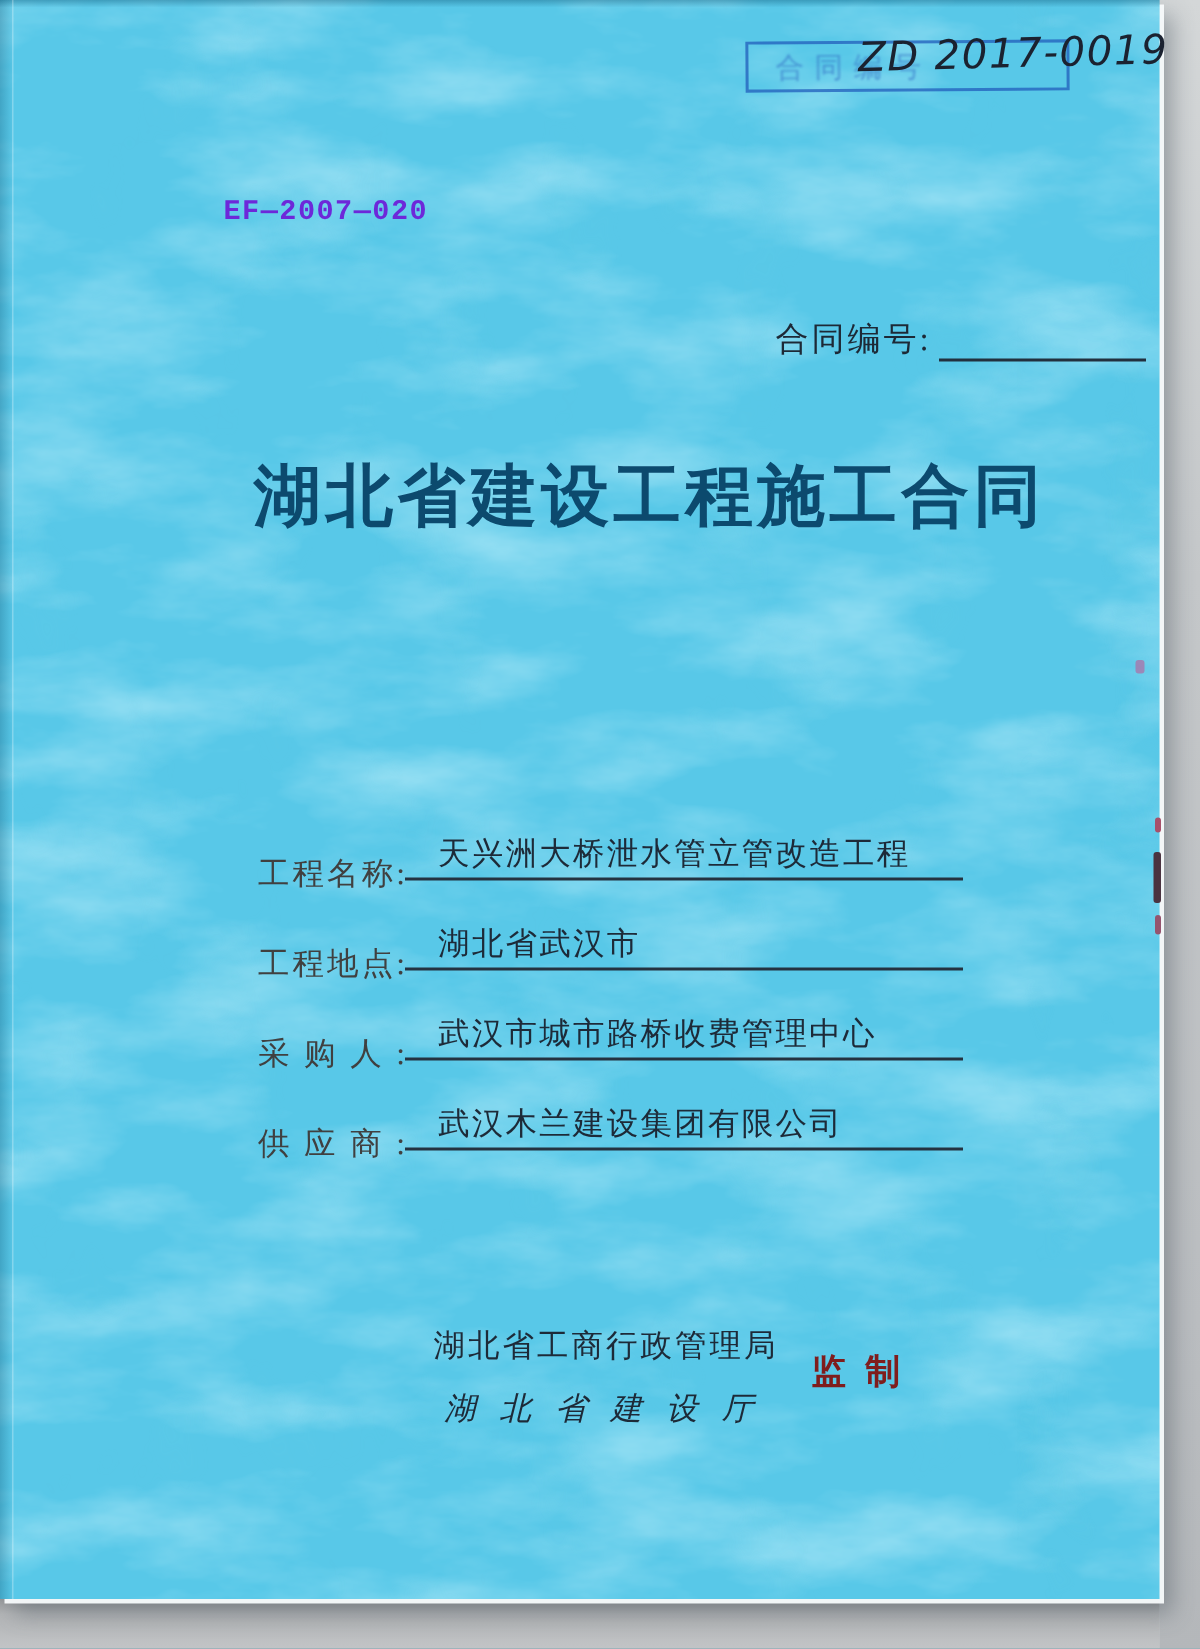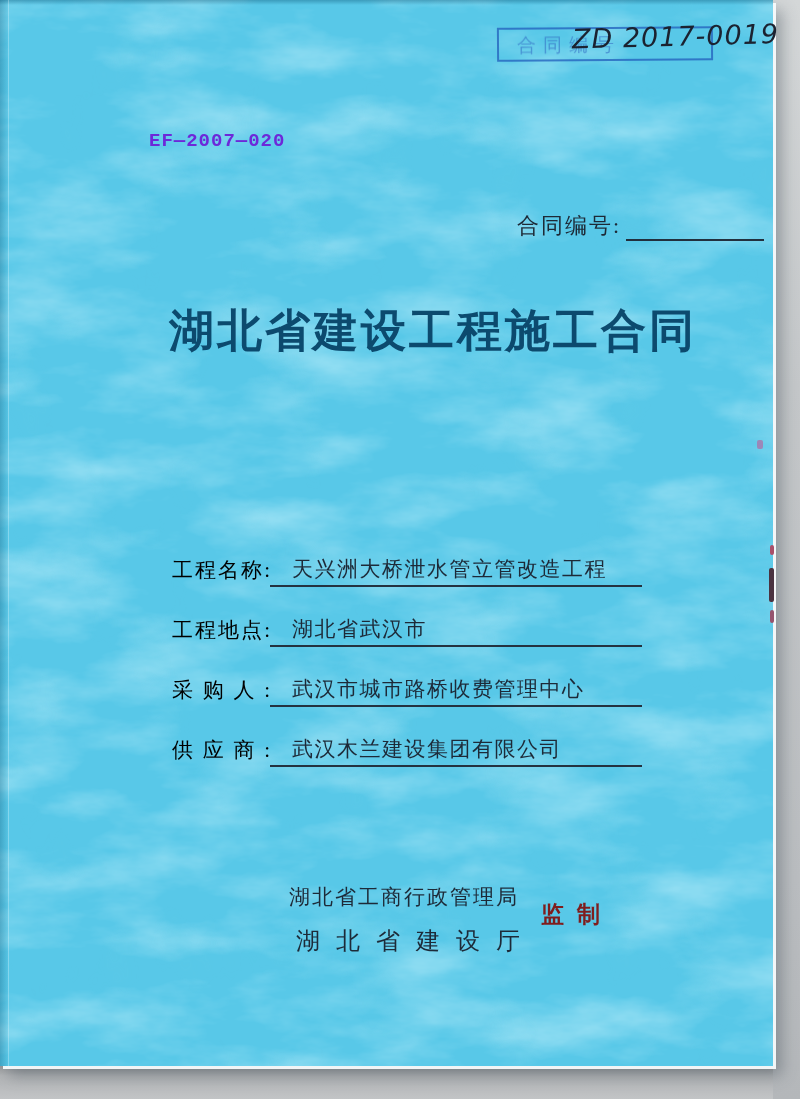--- a/index.html
+++ b/index.html
@@ -40,28 +40,28 @@
   .contract-no-row .lbl{letter-spacing:2px;}
   .blank-line{display:inline-block;width:138px;height:26px;margin-left:5px;
     border-bottom:2px solid #22303e;}
 
   .title{position:absolute;left:169px;top:301px;width:484px;margin:0;
     font-size:45px;font-weight:600;color:#0c4a6e;letter-spacing:3px;
     white-space:nowrap;text-align:center;}
 
   .fields{position:absolute;left:172px;top:548px;width:470px;}
   .field-row{position:relative;height:60px;}
-  .field-label{position:absolute;left:0;top:8px;width:98px;font-size:21px;color:#000000;
+  .field-label{position:absolute;left:0;top:20px;width:98px;font-size:21px;color:#404040;
     text-align:justify;text-align-last:justify;}
   .field-line{position:absolute;left:98px;right:0;top:37px;border-bottom:2px solid #243240;}
   .field-value{position:absolute;left:120px;top:7px;font-size:21px;color:#1d2a38;
     letter-spacing:1.5px;white-space:nowrap;}
 
   .issuer1{position:absolute;left:289px;top:883px;font-size:21px;letter-spacing:2px;color:#1d2a38;}
-  .issuer2{position:absolute;left:296px;top:925px;font-size:24px;letter-spacing:16px;color:#1d2a38;}
+  .issuer2{position:absolute;left:296px;top:925px;font-size:21px;letter-spacing:16px;color:#1d2a38;font-style:italic;}
   .seal{position:absolute;left:541px;top:899px;font-size:23px;font-weight:bold;
     letter-spacing:13px;color:#7f1d1d;}
 
   .mark-dark{position:absolute;left:769px;top:568px;width:5px;height:34px;
     background:#4a3340;border-radius:2px;}
   .mark-red1{position:absolute;left:770px;top:545px;width:4px;height:10px;
     background:#a8506a;border-radius:2px;}
   .mark-red2{position:absolute;left:770px;top:610px;width:4px;height:13px;
     background:#95546e;border-radius:2px;}
   .mark-pink{position:absolute;left:757px;top:440px;width:6px;height:9px;

